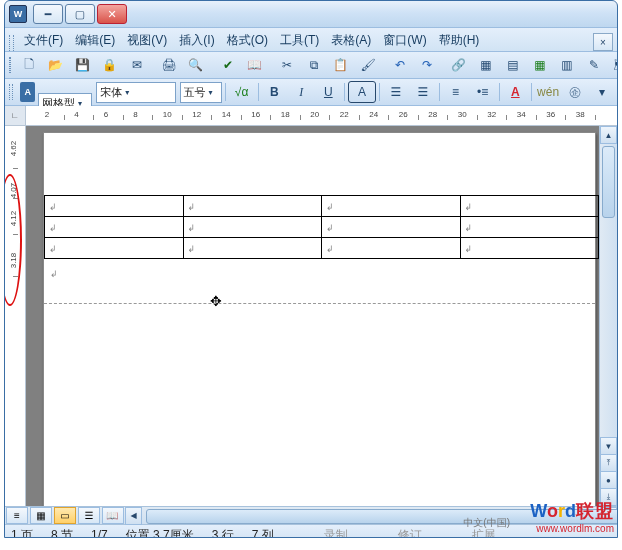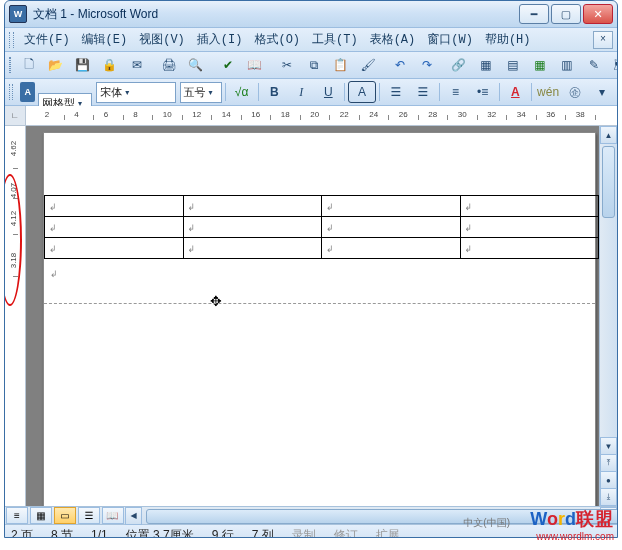--- a/index.html
+++ b/index.html
@@ -52,23 +52,22 @@
     display: flex; align-items: center; justify-content: center;
     font-size: 11px; color: #27486c;
   }
   .winbtn.close { background: linear-gradient(#f3a6a0, #d9534a); color: #fff; border-color: #b23; }
   
   .menubar {
     height: 23px;
     background: linear-gradient(#e4effb, #d1e3f4);
     border-bottom: 1px solid #9cbde0;
     display: flex;
-    align-items: center;
+    align-items: flex-end;
     padding: 0 2px;
-    font-family: Liberation Mono, monospace;
   }
   .menubar .grip, .toolbar .grip {
     width: 3px; height: 16px;
     border-left: 1px dotted #6b91b9;
     border-right: 1px dotted #6b91b9;
     margin: 0 4px 0 2px;
   }
   .menuitem {
     padding: 2px 6px;
     color: #163b5f;
@@ -261,25 +260,25 @@
     height: 20px;
     background: linear-gradient(#e4effb,#cfe0f1);
     border-top:1px solid #a8c2dc;
     display:flex; align-items:center;
     font-size: 12px;
     color: #222;
     padding: 0 6px;
     gap: 18px;
   }
   .statusbar .cell { white-space: nowrap; }
-  .statusbar .dim { color:#999; }
+  .statusbar .dim { color:#999;margin-left:32px; }
   
   .watermark {
     position:absolute;
-    right: 8px; bottom: 8px;
+    right: 8px; bottom: 16px;
     font-size: 18px;
     font-weight: bold;
     font-family: Arial, sans-serif;
     pointer-events:none;
   }
   .watermark .w1 { color:#1c62c4; }
   .watermark .o1 { color:#d5232e; }
   .watermark .r1 { color:#f5b400; }
   .watermark .d1 { color:#1c62c4; }
   .watermark .t2 { color:#d5232e; letter-spacing:1px; font-family:"Microsoft YaHei"; }
@@ -289,21 +288,20 @@
     font-size:10px; color:#777;
   }
 </style>
 </head>
 <body>
 
 <div class="window">
 
   <div class="titlebar">
     <div class="app-icon">W</div>
-    <div class="title">文档 1 - Microsoft Word</div>
     <div class="winbtns">
       <div class="winbtn">━</div>
       <div class="winbtn">▢</div>
       <div class="winbtn close">✕</div>
     </div>
   </div>
 
   <div class="menubar">
     <div class="grip"></div>
     <div class="menuitem">文件(F)</div>
@@ -497,25 +495,25 @@
     <div class="view-btn">☰</div>
     <div class="view-btn">📖</div>
     <div class="sbtn" style="width:15px;">◀</div>
     <div class="htrack">
       <div class="hthumb"></div>
     </div>
     <div class="sbtn" style="width:15px;">▶</div>
   </div>
 
   <div class="statusbar">
-    <span class="cell">2 页</span>
+    <span class="cell">1 页</span>
     <span class="cell">8 节</span>
-    <span class="cell">1/1</span>
+    <span class="cell">1/7</span>
     <span class="cell">位置 3.7厘米</span>
-    <span class="cell">9 行</span>
+    <span class="cell">3 行</span>
     <span class="cell">7 列</span>
     <span class="cell dim">录制</span>
     <span class="cell dim">修订</span>
     <span class="cell dim">扩展</span>
   </div>
 
 </div>
 
 <div class="lang-indicator">中文(中国)</div>
 

